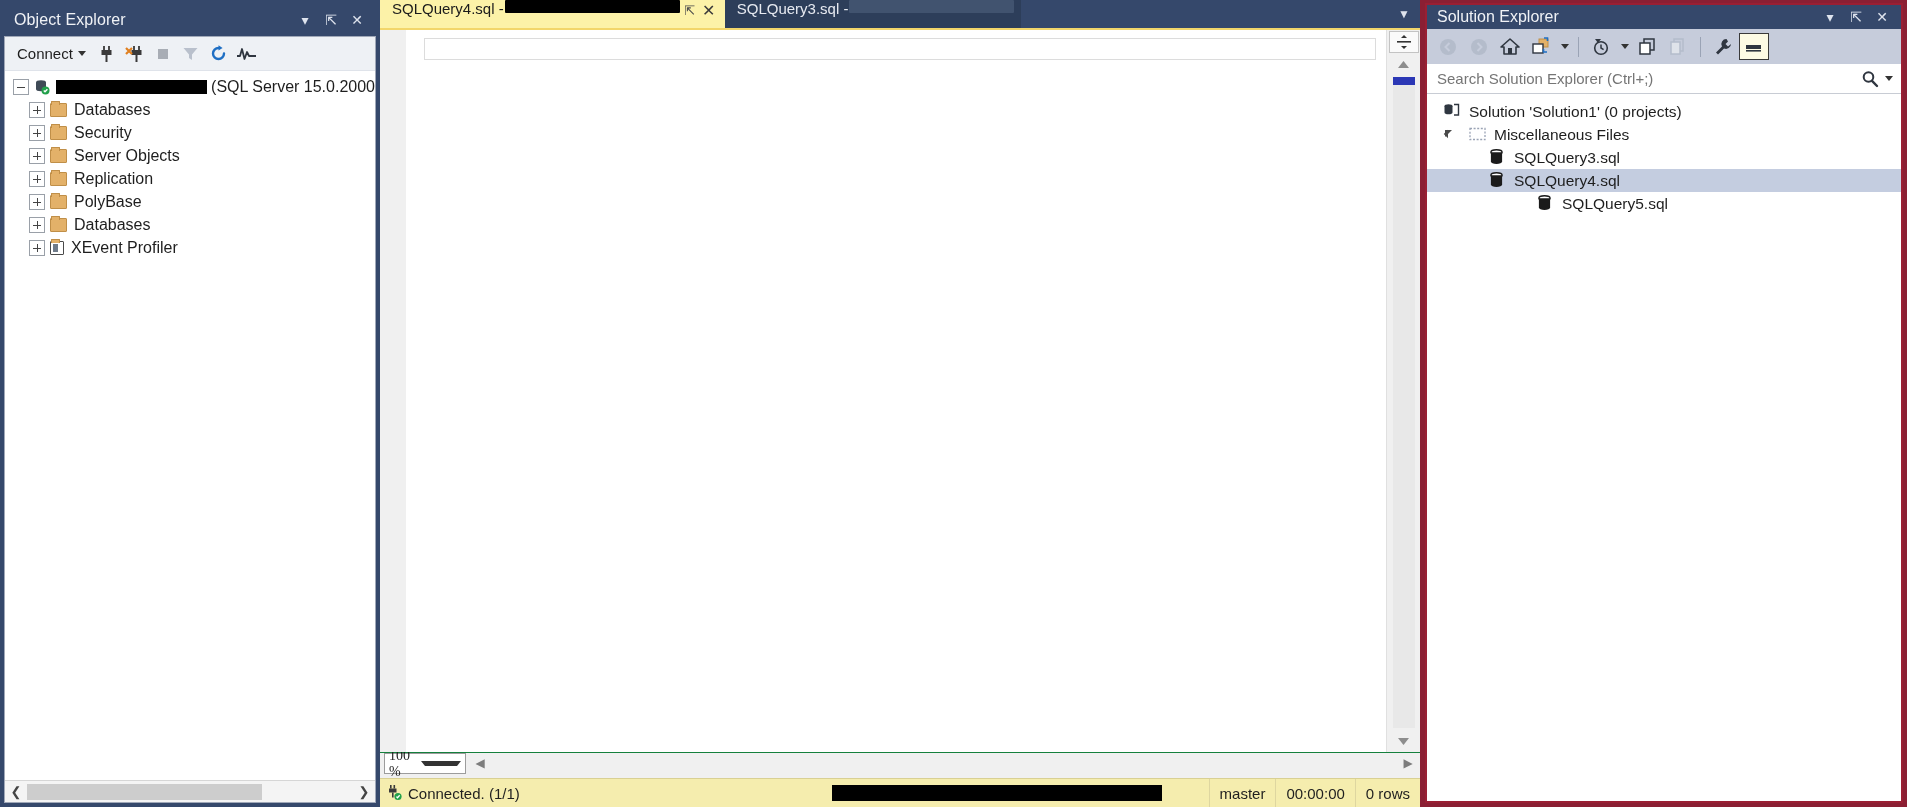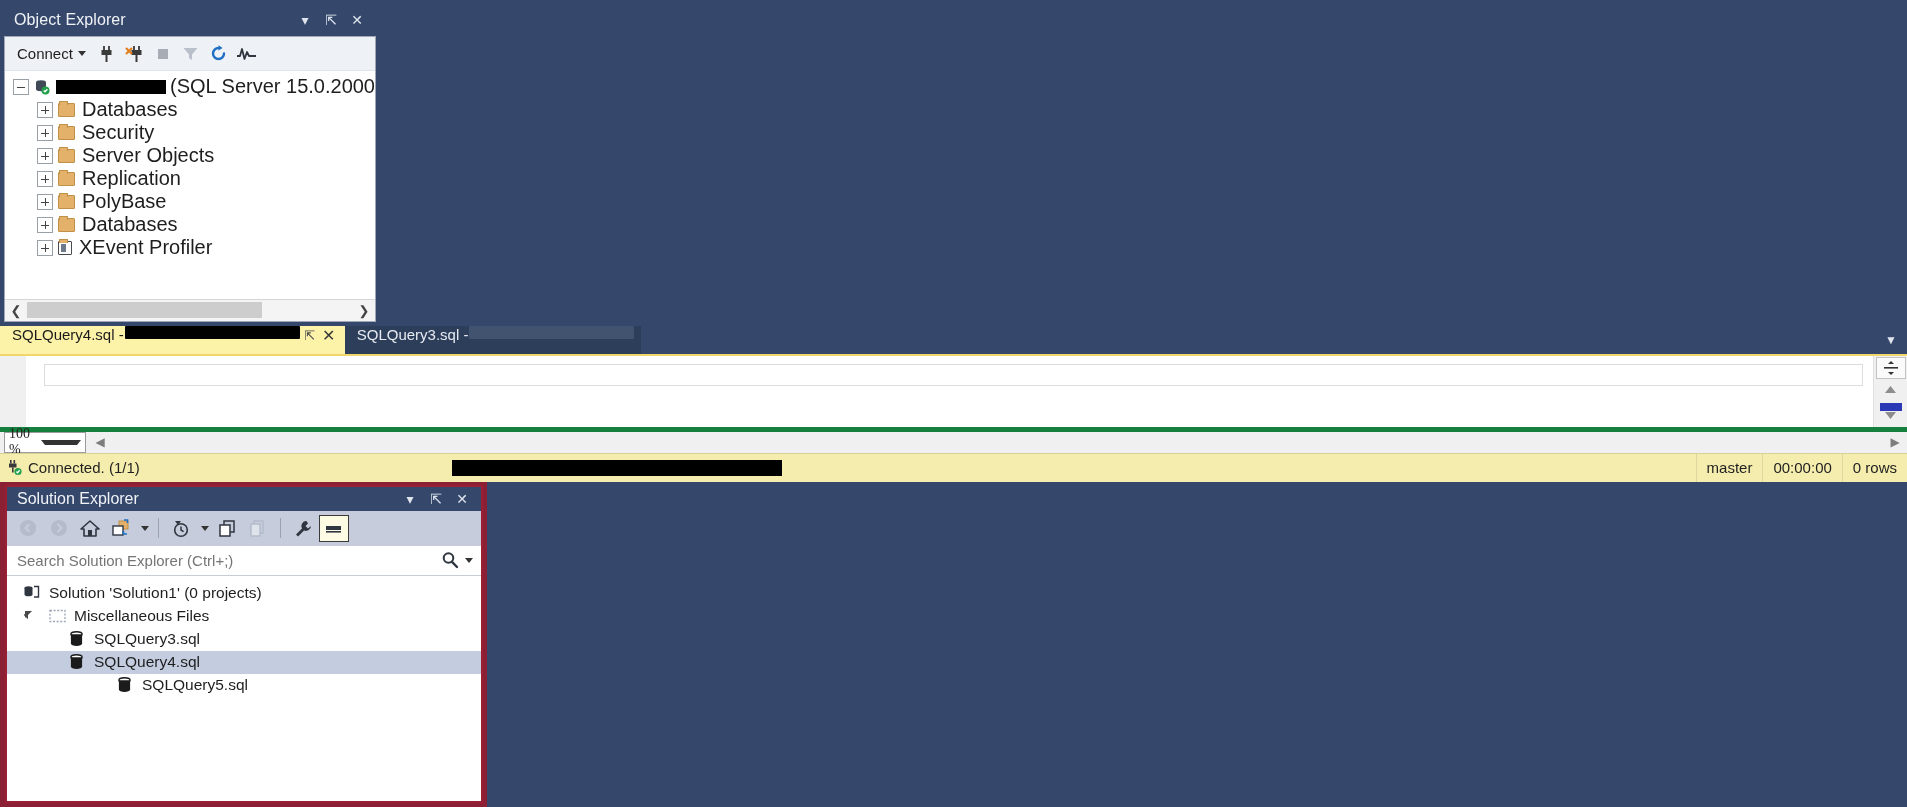--- a/index.html
+++ b/index.html
@@ -3,45 +3,45 @@
 <meta charset="utf-8">
 <style>
   * { box-sizing: border-box; margin:0; padding:0; }
   html,body { width:1907px; height:807px; overflow:hidden; }
   body {
     font-family: "Liberation Sans", sans-serif;
     font-size: 15px;
     background:#2d3e5a;
     color:#1e1e1e;
   }
-  .app { position:relative; width:1907px; height:807px; background:#35486b; display:flex;flex-direction:column; }
+  .app { position:relative; width:1907px; height:807px; background:#35486b; display:flex; }
 
   
   .oe { width:380px; height:807px; background:#35486b; display:flex; flex-direction:column;
         padding:3px 4px 4px 4px; }
   .oe-header { height:33px; display:flex; align-items:center; padding:0 6px 0 10px;
                color:#f0f2f6; font-size:16px; }
   .oe-title { flex:1; letter-spacing:.1px; }
   .hdr-btn { width:26px; height:24px; display:flex; align-items:center; justify-content:center;
              color:#dfe4ee; font-size:14px; cursor:default; }
   .oe-body { flex:1; background:#f0f0f0; border:1px solid #a0a8b8; display:flex; flex-direction:column; }
   .oe-toolbar { height:34px; background:#eef1f5; display:flex; align-items:center;
                 padding:0 6px; border-bottom:1px solid #dfe3ea; gap:0; }
   .connect-btn { display:flex; align-items:center; gap:5px; font-size:15px; color:#1e1e1e;
                  padding:3px 7px 3px 6px; cursor:default; }
   .caret-dn { width:0;height:0;border-left:4px solid transparent;border-right:4px solid transparent;
               border-top:5px solid #333; }
   .tb-ico { width:28px;height:26px;display:flex;align-items:center;justify-content:center;cursor:default; }
   .oe-tree { flex:1; background:#fff; overflow:hidden; padding-top:4px; position:relative; }
-  .node { display:flex; align-items:center; height:23px; font-size:20px; padding-left:8px; white-space:nowrap; }
+  .node { display:flex; align-items:center; height:23px; font-size:16px; padding-left:8px; white-space:nowrap; }
   .exp { width:16px;height:16px;border:1px solid #9aa0a8; background:#fff; position:relative;
          margin-right:5px; flex:none; }
   .exp::before { content:""; position:absolute; left:3px; top:7px; width:8px; height:1px; background:#444; }
   .exp.plus::after { content:""; position:absolute; left:7px; top:3px; width:1px; height:8px; background:#444; }
-  .ind1 { padding-left:32px; }
+  .ind1 { padding-left:24px; }
   .folder { width:17px;height:14px;margin-right:7px;flex:none;position:relative;
             background:#e3b169; border:1px solid #c08f48; border-radius:1px; }
   .folder::before{content:"";position:absolute;top:-3px;left:0;width:7px;height:3px;
             background:#e3b169;border:1px solid #c08f48;border-bottom:none;border-radius:1px 1px 0 0;}
   .srv-ico { width:16px;height:16px;margin-right:6px;flex:none;position:relative; }
   .oe-hscroll { height:22px; background:#f4f4f4; border-top:1px solid #d6d6d6;
                 display:flex; align-items:center; }
   .hs-arrow { width:22px;height:20px;display:flex;align-items:center;justify-content:center;
               color:#444;font-size:13px; }
   .hs-track { flex:1; height:16px; position:relative; background:#f4f4f4; }
@@ -68,21 +68,21 @@
   .code { flex:1; background:#fff; padding:8px 10px 0 18px; }
   .empty-box { height:22px; border:1px solid #dcdcdc; background:#fff; }
   .vscroll { width:34px; background:#f0f0f0; border-left:1px solid #e0e0e0;
              display:flex; flex-direction:column; align-items:center; }
   .split-btn { width:30px; height:22px; margin-top:1px; background:#fafafa; border:1px solid #c3c3c3;
                display:flex;align-items:center;justify-content:center; }
   .vs-up, .vs-dn { width:30px;height:22px;display:flex;align-items:center;justify-content:center; }
   .vs-track { flex:1; width:22px; background:#e8e8e8; position:relative; margin:2px 0; }
   .vs-thumb { position:absolute; top:0; left:0; right:0; height:8px; background:#2b37b5; }
   .bottombar { height:26px; background:#f0f0f0; display:flex; align-items:flex-start;
-               border-top:5px solid #15803d; padding:0 2px; }
+               border-top:1px solid #15803d; padding:0 2px; }
   .zoombox { width:82px; height:21px; border:1px solid #9c9c9c; background:#fff;
              display:flex; align-items:center; padding:0 4px; font-size:14px; margin:0 4px 0 2px;
              font-family:"Liberation Serif", serif; }
   .zoombox span { flex:1; }
   .hb-arrow { width:20px;height:20px;display:flex;align-items:center;justify-content:center;
               color:#7d7d7d;font-size:12px; }
   .hb-track { flex:1; height:18px; background:#f0f0f0; }
   .statusbar { height:29px; background:#f5edae; display:flex; align-items:center;
                font-size:15px; color:#1f1f1f; border-top:1px solid #d9d093; }
   .sb-cell { display:flex; align-items:center; height:100%; padding:0 10px;

